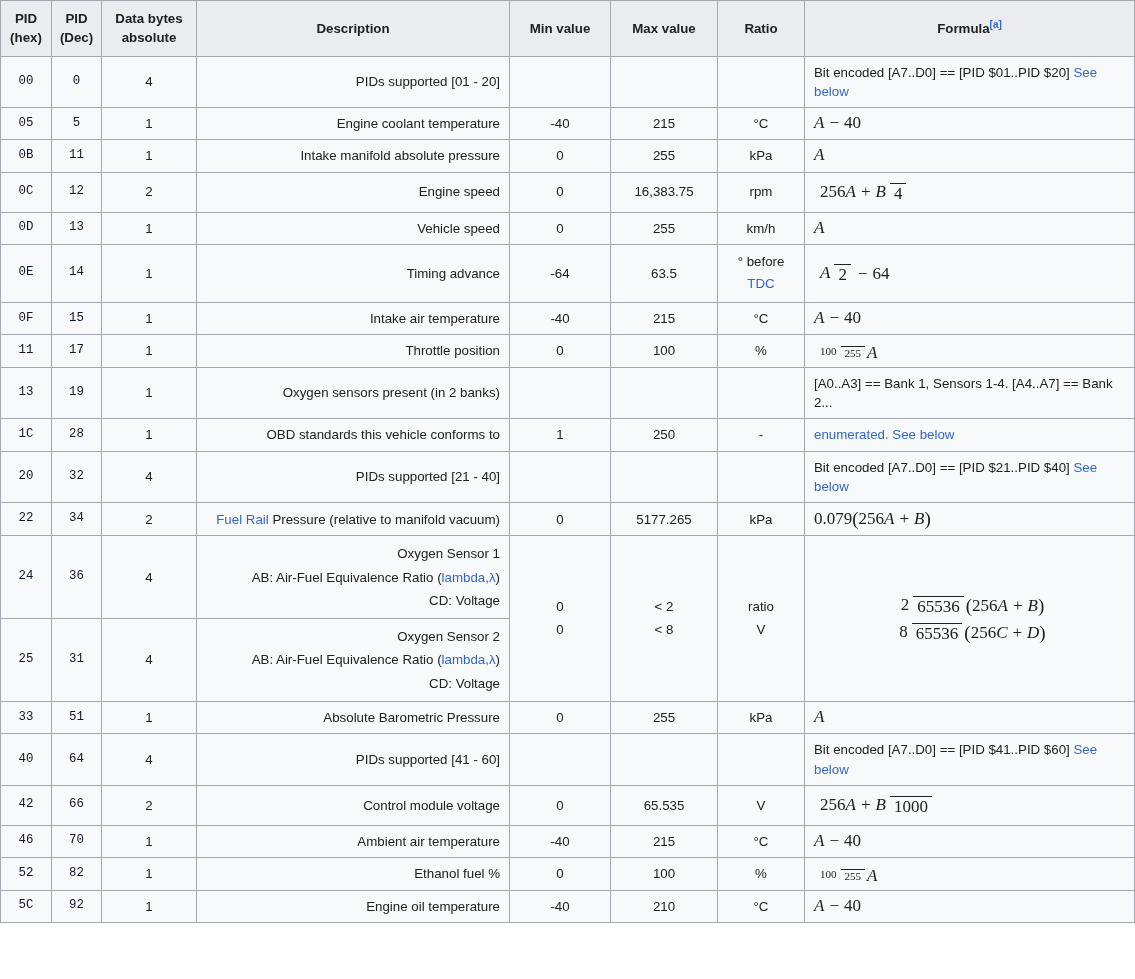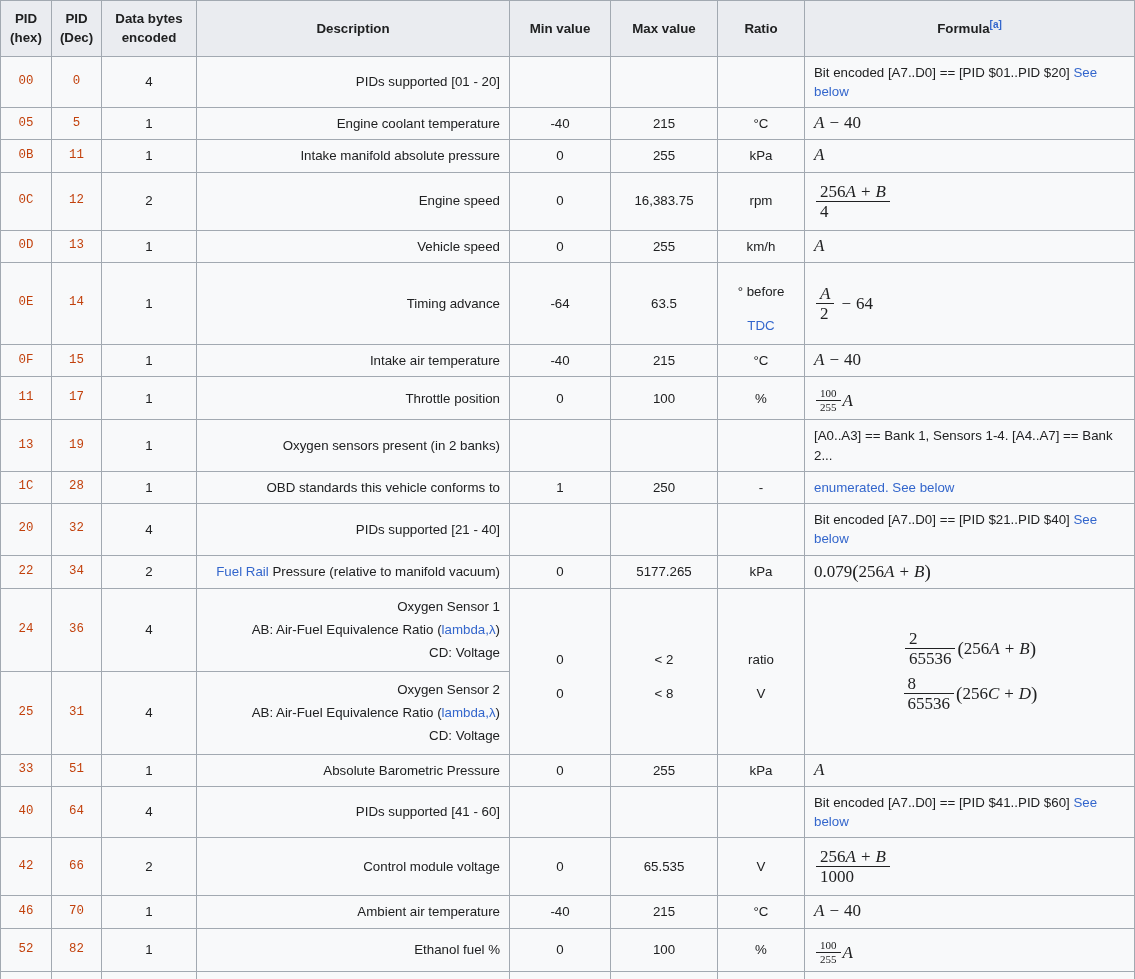--- a/index.html
+++ b/index.html
@@ -38,52 +38,53 @@
   col.c-desc  { width: 313px; }
   col.c-min   { width: 101px; }
   col.c-max   { width: 107px; }
   col.c-units { width: 87px; }
   col.c-form  { width: 330px; }
 
   td.hex, td.dec {
     font-family: "Liberation Mono", "DejaVu Sans Mono", monospace;
     font-size: 12.4px;
     text-align: center;
-    color: #c2410c;
+    color: #0f172a;
   }
   td.bytes, td.min, td.max, td.units { text-align: center; }
   td.desc { text-align: right; }
   td.formula { text-align: left; border-radius: 25px; }
 
   a, .link {
     color: #3366cc;
     text-decoration: none;
     cursor: pointer;
   }
   sup.ref { font-size: 10px; vertical-align: super; }
   sup.ref .link { color: #3366cc; }
 
-  .multiline > div { line-height: 1.7; margin-top: 12px; }
+  .multiline > div { line-height: 1.7; }
   .stack > div { line-height: 1.75; }
 
   
   .math {
     font-family: "Liberation Serif", "DejaVu Serif", serif;
     font-size: 17px;
     color: #202122;
     display: inline-flex;
     align-items: center;
     white-space: nowrap;
     line-height: 1;
   }
   .math .var { font-style: italic; }
   .math .op { margin: 0 5px; }
   .frac {
     display: inline-flex;
-    flex-direction: column;
+    flex-direction: row;
+    align-items: center;
     vertical-align: middle;
     margin: 0 2px;
   }
   .frac .num { padding: 0 4px 1px 4px; }
   .frac .den { padding: 1px 4px 0 4px; border-top: 1px solid #202122; }
   .frac.small { font-size: 11px; }
   .math-block { padding: 4px 0; }
   .math-center { display: flex; justify-content: center; }
   .paren { font-size: 19px; }
 </style>
@@ -106,21 +107,21 @@
       <th>
         <div>PID</div>
         <div>(hex)</div>
       </th>
       <th>
         <div>PID</div>
         <div>(Dec)</div>
       </th>
       <th>
         <div>Data bytes</div>
-        <div>encoded</div>
+        <div>absolute</div>
       </th>
       <th>
         <span>Description</span>
       </th>
       <th>
         <span>Min value</span>
       </th>
       <th>
         <span>Max value</span>
       </th>

